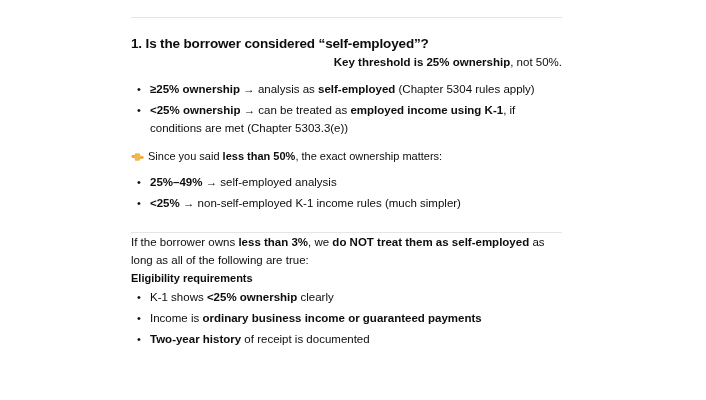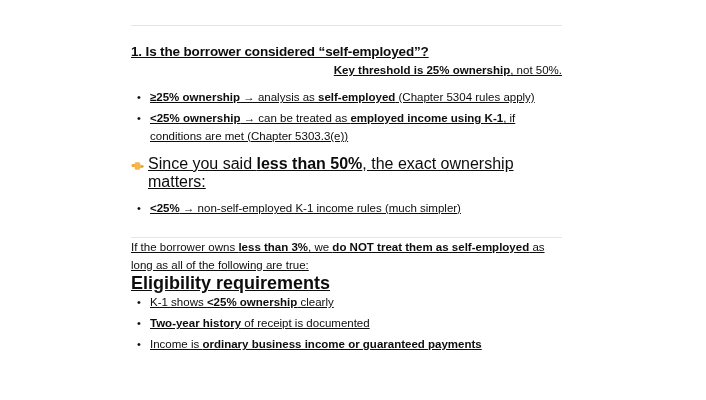--- a/index.html
+++ b/index.html
@@ -17,23 +17,22 @@
   }
   .page {
     width: 706px;
     height: 400px;
     position: relative;
     background: #ffffff;
   }
   .column {
     position: absolute;
     left: 131px;
-    top: 17px;
+    top: 9px;
     width: 431px;
-    text-decoration: underline;
   }
   .divider {
     height: 1px;
     background: #e5e5e5;
     border: 0;
     margin: 0;
     width: 100%;
   }
   .spacer-top { height: 8px; }
 
@@ -53,21 +52,21 @@
     font-size: 11.5px;
     line-height: 18px;
     margin: 0;
     padding: 0;
     color: #0d0d0d;
   }
   .para-gap-1 { margin-top: 11px; text-align: right; }
   .para-gap-2 { margin-top: 10px; }
 
   h3.sub-heading {
-    font-size: 18px;
+    font-size: 11px;
     line-height: 18px;
     font-weight: bold;
     color: #0d0d0d;
     margin: 0;
     padding: 0;
   }
   .sub-gap { margin-top: 14px; }
 
   ul.bullets {
     list-style: none;
@@ -95,21 +94,21 @@
     font-size: 11px;
     line-height: 18px;
     color: #0d0d0d;
   }
 
   b, strong { font-weight: bold; }
 
   .callout {
     position: relative;
     padding-left: 17px;
-    font-size: 16px;
+    font-size: 11px;
     line-height: 18px;
     color: #0d0d0d;
     margin: 0;
   }
   .callout-gap { margin-top: 10px; }
   .point-icon {
     position: absolute;
     left: 0px;
     top: 3px;
     width: 13px;
@@ -141,35 +140,36 @@
       <p class="callout callout-gap">
         <span class="point-icon">
           <svg viewBox="0 0 16 14" width="13" height="12" aria-hidden="true">
             <path d="M0.6 6.3 C0.6 5.3 1.3 4.6 2.3 4.6 L5.4 4.6 L5.4 8.2 L2.3 8.2 C1.3 8.2 0.6 7.4 0.6 6.3 Z" fill="#f2a93b"></path>
             <path d="M4.6 4.0 C4.6 3.1 5.3 2.5 6.2 2.5 L9.3 2.5 C10.4 2.5 11.2 3.2 11.4 4.2 L11.8 6.2 L14.1 6.2 C15.0 6.2 15.6 6.9 15.5 7.7 C15.4 8.5 14.7 9.0 13.9 9.0 L11.5 9.0 L11.2 10.0 C10.9 11.0 10.1 11.6 9.1 11.6 L6.2 11.6 C5.3 11.6 4.6 10.9 4.6 10.0 Z" fill="#f4b74c"></path>
             <path d="M11.9 6.3 L14.0 6.3 C14.8 6.3 15.4 6.8 15.4 7.6 C15.4 8.3 14.8 8.9 14.0 8.9 L11.7 8.9 Z" fill="#e8a030"></path>
           </svg>
         </span><span>Since you said </span><b>less than 50%</b><span>, the exact ownership matters:</span></p>
 
       <ul class="bullets gap-2">
+        <li><b>25%–49%</b><span> → self-employed analysis</span></li>
         <li><b>&lt;25%</b><span> → non-self-employed K-1 income rules (much simpler)</span></li>
       </ul>
     </div>
 
     <div style="height:20px"></div>
     <hr class="divider">
 
     <div>
 
       <p class="para para-gap-2"><span>If the borrower owns </span><b>less than 3%</b><span>, we </span><b>do NOT treat them as self-employed</b><span> as long as all of the following are true:</span></p>
 
       <h3 class="sub-heading sub-gap">Eligibility requirements</h3>
 
       <ul class="bullets gap-3">
         <li><span>K-1 shows </span><b>&lt;25% ownership</b><span> clearly</span></li>
+        <li><span>Income is </span><b>ordinary business income or guaranteed payments</b><span></span></li>
         <li><span></span><b>Two-year history</b><span> of receipt is documented</span></li>
-        <li><span>Income is </span><b>ordinary business income or guaranteed payments</b><span></span></li>
 
       </ul>
     </div>
 
   </div>
 </div>
 
 </body></html>

